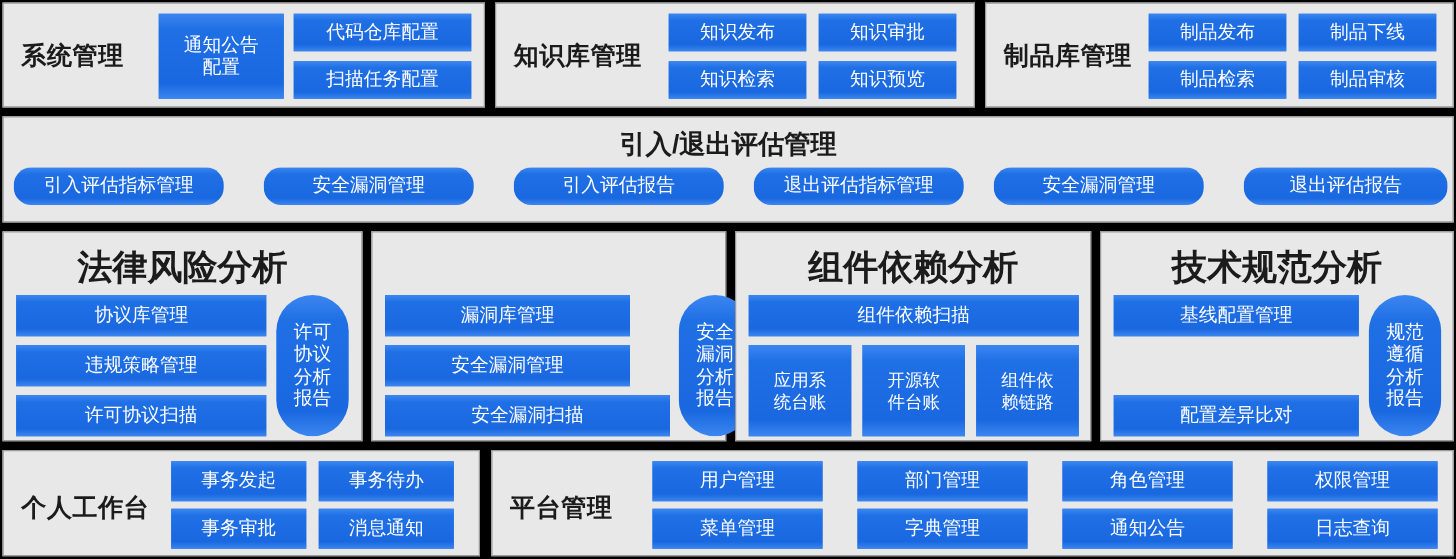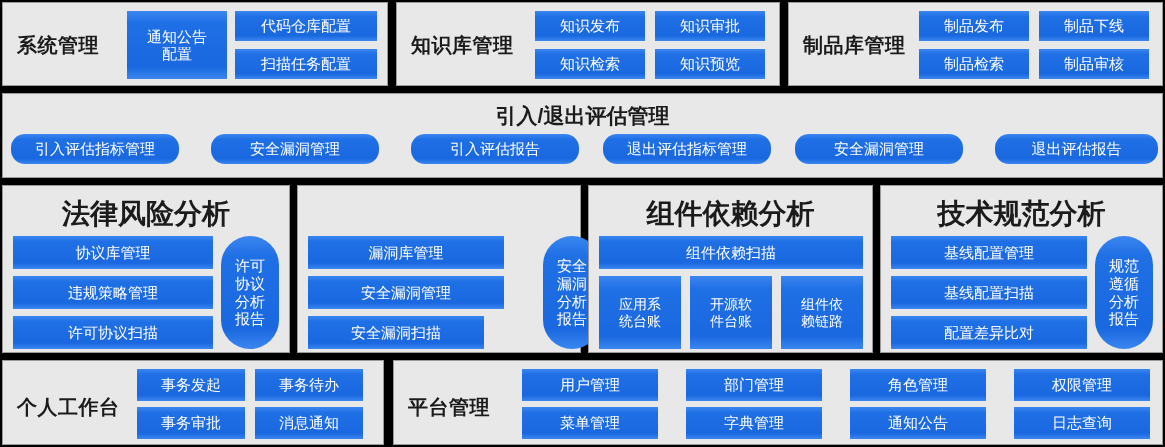--- a/index.html
+++ b/index.html
@@ -129,21 +129,21 @@
 
   
   #lr-b1 { left: 10px; top: 50px;  width: 200px; }
   #lr-b2 { left: 10px; top: 90px;  width: 200px; }
   #lr-b3 { left: 10px; top: 130px; width: 200px; }
   #lr-v  { left: 218px; top: 50px; width: 58px; height: 113px; }
 
   
   #vu-b1 { left: 10px; top: 50px;  width: 196px; }
   #vu-b2 { left: 10px; top: 90px;  width: 196px; }
-  #vu-b3 { left: 10px; top: 130px; width: 176px; }
+  #vu-b3 { left: 10px; top: 130px; width: 228px; }
   #vu-v  { left: 214px; top: 50px; width: 58px; height: 113px; margin-left: 31px; }
 
   
   #cp-b1 { left: 10px;  top: 50px;  width: 264px; }
   #cp-b2 { left: 10px;  top: 90px;  width: 82px;  height: 73px; }
   #cp-b3 { left: 101px; top: 90px;  width: 82px;  height: 73px; }
   #cp-b4 { left: 192px; top: 90px;  width: 82px;  height: 73px; }
 
   
   #ts-b1 { left: 10px;  top: 50px;  width: 196px; }
@@ -240,21 +240,20 @@
 统台账</div>
     <div class="btn abs small" id="cp-b3">开源软
 件台账</div>
     <div class="btn abs small" id="cp-b4">组件依
 赖链路</div>
   </div>
 
   <div class="panel" id="sec-standard">
     <div class="top-title an-title">技术规范分析</div>
     <div class="btn an-btn" id="ts-b1">基线配置管理</div>
-    <div class="btn an-btn" id="ts-b2">基线配置扫描</div>
     <div class="btn an-btn" id="ts-b3">配置差异比对</div>
     <div class="btn an-vert vert" id="ts-v">规范
 遵循
 分析
 报告</div>
   </div>
 
   <div class="panel" id="sec-personal">
     <div class="side-title" id="pw-label">个人工作台</div>
     <div class="btn abs" id="pw-b1">事务发起</div>

